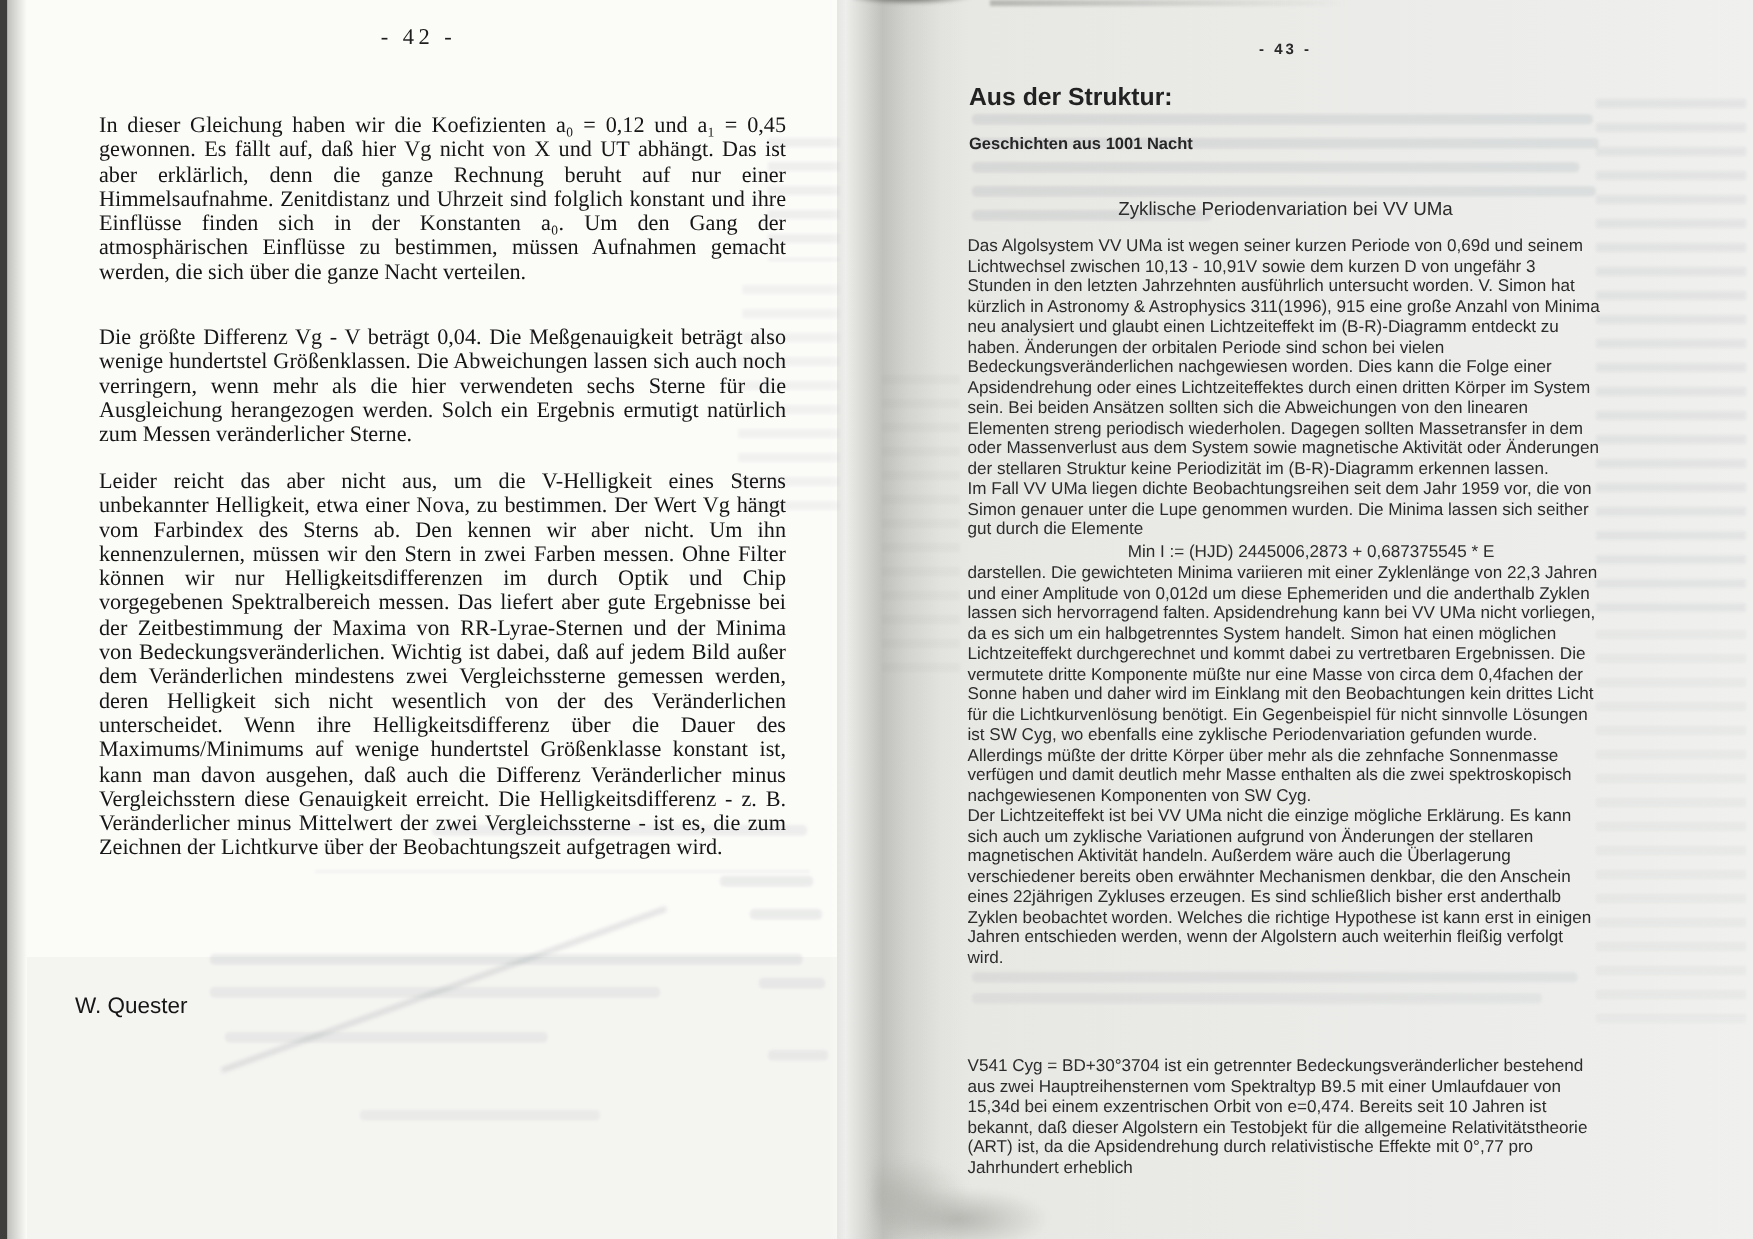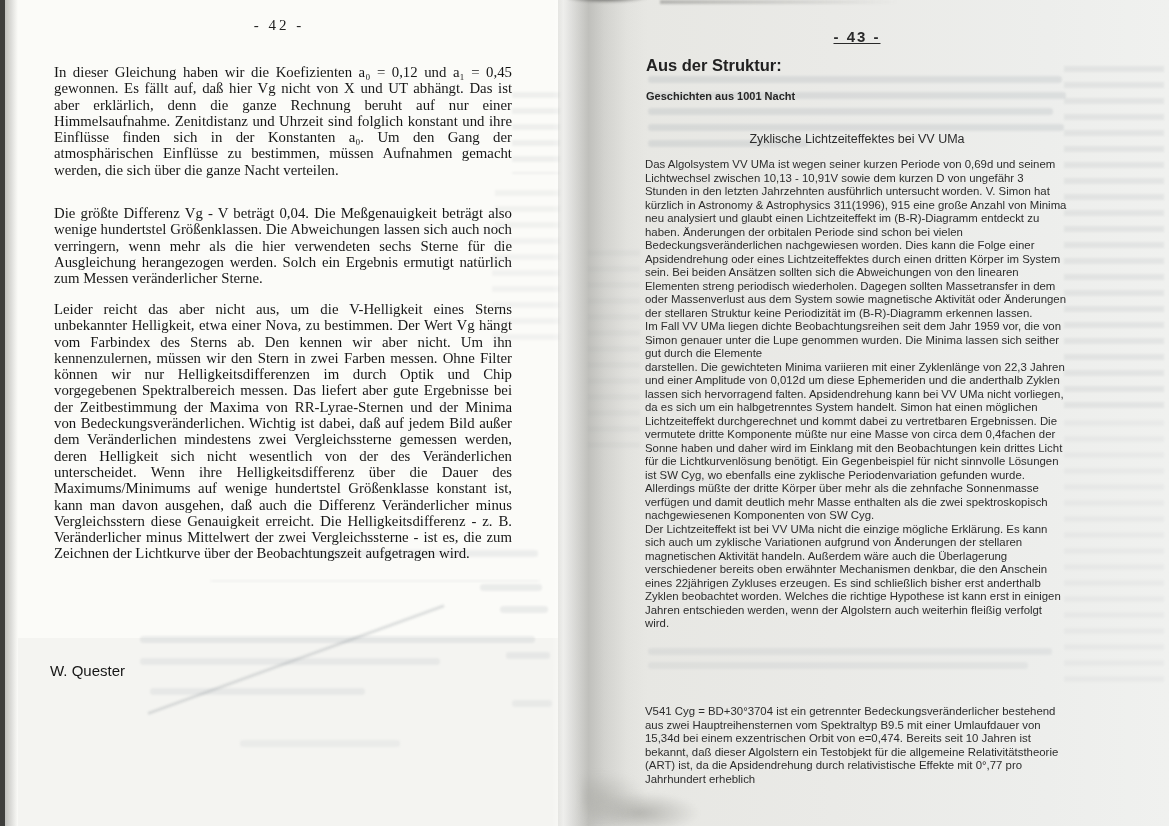--- a/index.html
+++ b/index.html
@@ -35,34 +35,34 @@
   
   .ghost-line{position:absolute;height:7px;background:#98a0a8;opacity:0.20;filter:blur(1.1px);
               border-radius:3px;z-index:1;}
   .ghost-stripes{position:absolute;z-index:1;opacity:0.16;filter:blur(1px);
       background-image:repeating-linear-gradient(180deg,rgba(128,134,142,0.6) 0px,
       rgba(128,134,142,0.6) 6px,rgba(0,0,0,0) 6px,rgba(0,0,0,0) 16px);}
   .ghost-diag{position:absolute;height:3px;background:rgba(120,128,136,0.45);opacity:0.5;
               filter:blur(1.3px);transform-origin:left center;z-index:1;}
 
   
-  .lp-text{position:absolute;width:458px;left:50px;margin:4px;
+  .lp-text{position:absolute;width:458px;left:50px;margin:16px;
            font-family:"Liberation Serif",serif;font-size:14.8px;line-height:16.3px;
            color:#161616;text-align:justify;z-index:2;}
   .lp-pagenum{position:absolute;left:50px;top:17px;width:458px;text-align:center;
            font-family:"Liberation Serif",serif;font-size:15px;letter-spacing:3px;
            color:#1d1d1d;z-index:2;}
   .lp-p1{top:60px;} .lp-p2{top:201px;} .lp-p3{top:297px;} .lp-p4{top:586px;}
   .lp-sig{position:absolute;left:50px;top:662px;width:446px;text-align:left;margin:0;
            font-family:Liberation Sans, sans-serif;font-size:15px;color:#161616;z-index:2;}
 
   
   .rp{font-family:"Liberation Sans",sans-serif;color:#2c2c2c;z-index:2;}
   .rp-pagenum{position:absolute;left:87px;top:28px;width:424px;text-align:center;
-           font-size:15px;font-weight:bold;letter-spacing:2px;color:#2a2a2a;text-decoration:underline;}
+           font-size:10px;font-weight:bold;letter-spacing:2px;color:#2a2a2a;}
   .rp-heading{position:absolute;left:88px;top:56px;font-size:16.5px;font-weight:bold;color:#222;}
   .rp-subheading{position:absolute;left:88px;top:90px;font-size:11px;font-weight:bold;color:#262626;}
   .rp-title{position:absolute;left:87px;width:424px;text-align:center;font-size:12.5px;color:#2c2c2c;}
   .rp-title1{top:132px;} .rp-title2{top:675px;}
   .rp-flow{position:absolute;left:87px;top:158px;width:424px;}
   .rp-p{margin:0;font-size:11.4px;line-height:13.5px;white-space:pre-line;}
   .rp-formula{margin:1px 0;font-size:11.4px;line-height:13.5px;text-align:center;padding-left:34px;}
   .rp-p3{position:absolute;left:87px;top:705px;width:424px;}
 </style>
 </head>
@@ -103,24 +103,25 @@
     <div class="ghost-line" style="left:90px;top:140px;width:160px;"></div>
     <div class="ghost-stripes" style="left:506px;top:66px;width:100px;height:352px;opacity:0.18;"></div>
     <div class="ghost-stripes" style="left:506px;top:420px;width:100px;height:262px;opacity:0.10;"></div>
     <div class="ghost-stripes" style="left:30px;top:250px;width:52px;height:200px;opacity:0.09;"></div>
     <div class="ghost-line" style="left:90px;top:648px;width:404px;opacity:0.14;"></div>
     <div class="ghost-line" style="left:90px;top:662px;width:380px;opacity:0.12;"></div>
 
     <div class="rp rp-pagenum">- 43 -</div>
     <div class="rp rp-heading">Aus der Struktur:</div>
     <div class="rp rp-subheading">Geschichten aus 1001 Nacht</div>
-    <div class="rp rp-title rp-title1">Zyklische Lichtzeiteffektes bei VV UMa</div>
+    <div class="rp rp-title rp-title1">Zyklische Periodenvariation bei VV UMa</div>
     <div class="rp rp-flow">
       <p class="rp-p">Das Algolsystem VV UMa ist wegen seiner kurzen Periode von 0,69d und seinem Lichtwechsel zwischen 10,13 - 10,91V sowie dem kurzen D von ungefähr 3 Stunden in den letzten Jahrzehnten ausführlich untersucht worden. V. Simon hat kürzlich in Astronomy &amp; Astrophysics 311(1996), 915 eine große Anzahl von Minima neu analysiert und glaubt einen Lichtzeiteffekt im (B-R)-Diagramm entdeckt zu haben. Änderungen der orbitalen Periode sind schon bei vielen Bedeckungsveränderlichen nachgewiesen worden. Dies kann die Folge einer Apsidendrehung oder eines Lichtzeiteffektes durch einen dritten Körper im System sein. Bei beiden Ansätzen sollten sich die Abweichungen von den linearen Elementen streng periodisch wiederholen. Dagegen sollten Massetransfer in dem oder Massenverlust aus dem System sowie magnetische Aktivität oder Änderungen der stellaren Struktur keine Periodizität im (B-R)-Diagramm erkennen lassen.
 Im Fall VV UMa liegen dichte Beobachtungsreihen seit dem Jahr 1959 vor, die von Simon genauer unter die Lupe genommen wurden. Die Minima lassen sich seither gut durch die Elemente</p>
+      <p class="rp-formula">Min I := (HJD) 2445006,2873 + 0,687375545 * E</p>
       <p class="rp-p">darstellen. Die gewichteten Minima variieren mit einer Zyklenlänge von 22,3 Jahren und einer Amplitude von 0,012d um diese Ephemeriden und die anderthalb Zyklen lassen sich hervorragend falten. Apsidendrehung kann bei VV UMa nicht vorliegen, da es sich um ein halbgetrenntes System handelt. Simon hat einen möglichen Lichtzeiteffekt durchgerechnet und kommt dabei zu vertretbaren Ergebnissen. Die vermutete dritte Komponente müßte nur eine Masse von circa dem 0,4fachen der Sonne haben und daher wird im Einklang mit den Beobachtungen kein drittes Licht für die Lichtkurvenlösung benötigt. Ein Gegenbeispiel für nicht sinnvolle Lösungen ist SW Cyg, wo ebenfalls eine zyklische Periodenvariation gefunden wurde. Allerdings müßte der dritte Körper über mehr als die zehnfache Sonnenmasse verfügen und damit deutlich mehr Masse enthalten als die zwei spektroskopisch nachgewiesenen Komponenten von SW Cyg.
 Der Lichtzeiteffekt ist bei VV UMa nicht die einzige mögliche Erklärung. Es kann sich auch um zyklische Variationen aufgrund von Änderungen der stellaren magnetischen Aktivität handeln. Außerdem wäre auch die Überlagerung verschiedener bereits oben erwähnter Mechanismen denkbar, die den Anschein eines 22jährigen Zykluses erzeugen. Es sind schließlich bisher erst anderthalb Zyklen beobachtet worden. Welches die richtige Hypothese ist kann erst in einigen Jahren entschieden werden, wenn der Algolstern auch weiterhin fleißig verfolgt wird.</p>
     </div>
     <p class="rp rp-p rp-p3">V541 Cyg = BD+30°3704 ist ein getrennter Bedeckungsveränderlicher bestehend aus zwei Hauptreihensternen vom Spektraltyp B9.5 mit einer Umlaufdauer von 15,34d bei einem exzentrischen Orbit von e=0,474. Bereits seit 10 Jahren ist bekannt, daß dieser Algolstern ein Testobjekt für die allgemeine Relativitätstheorie (ART) ist, da die Apsidendrehung durch relativistische Effekte mit 0°,77 pro Jahrhundert erheblich</p>
   </div>
 
   <div class="gutter-shadow"></div>
   <div class="top-gutter-shadow"></div>
   <div class="top-faint-line"></div>
   <div class="bottom-blob1"></div>

